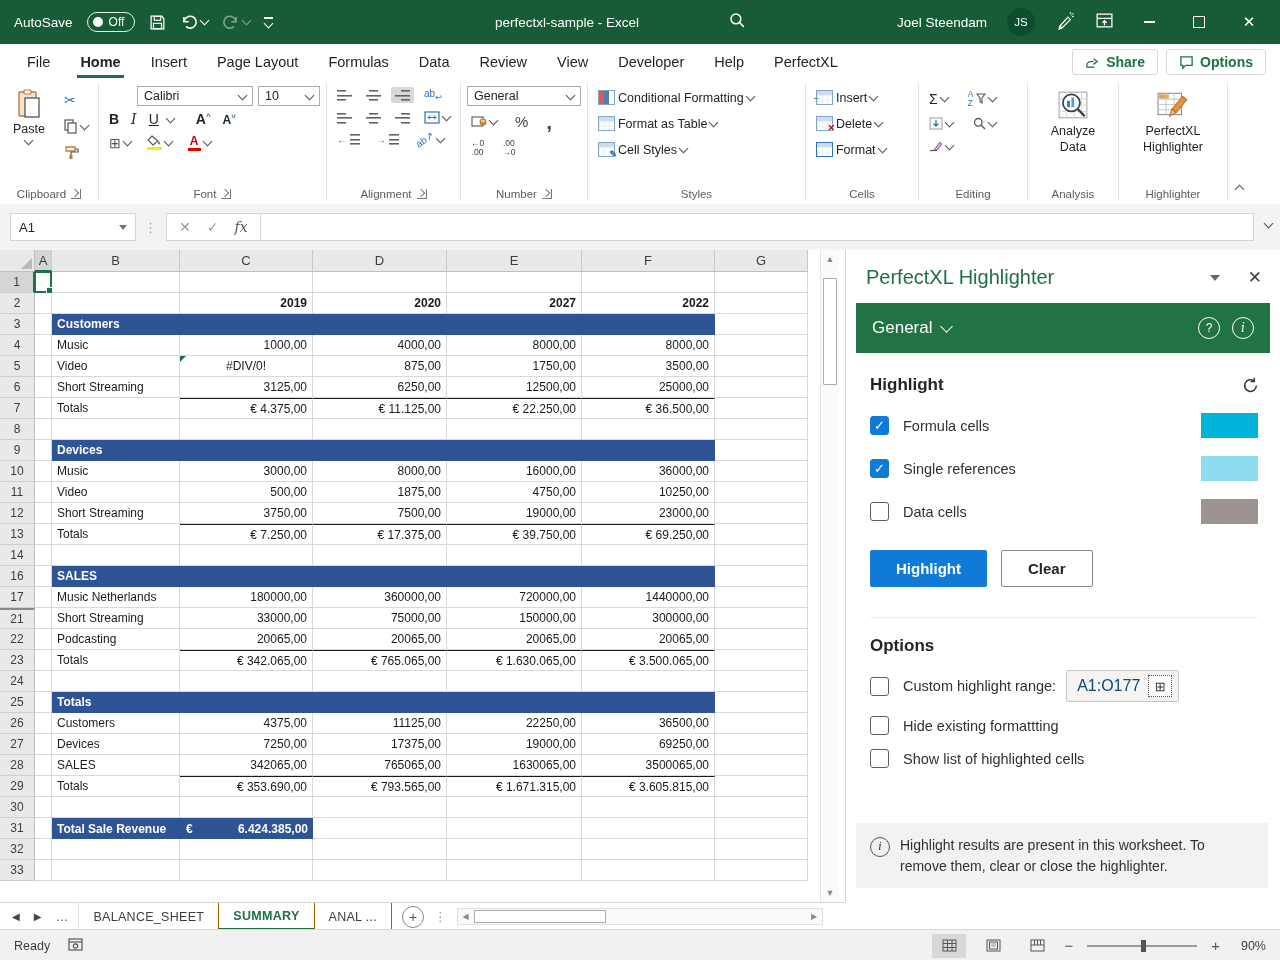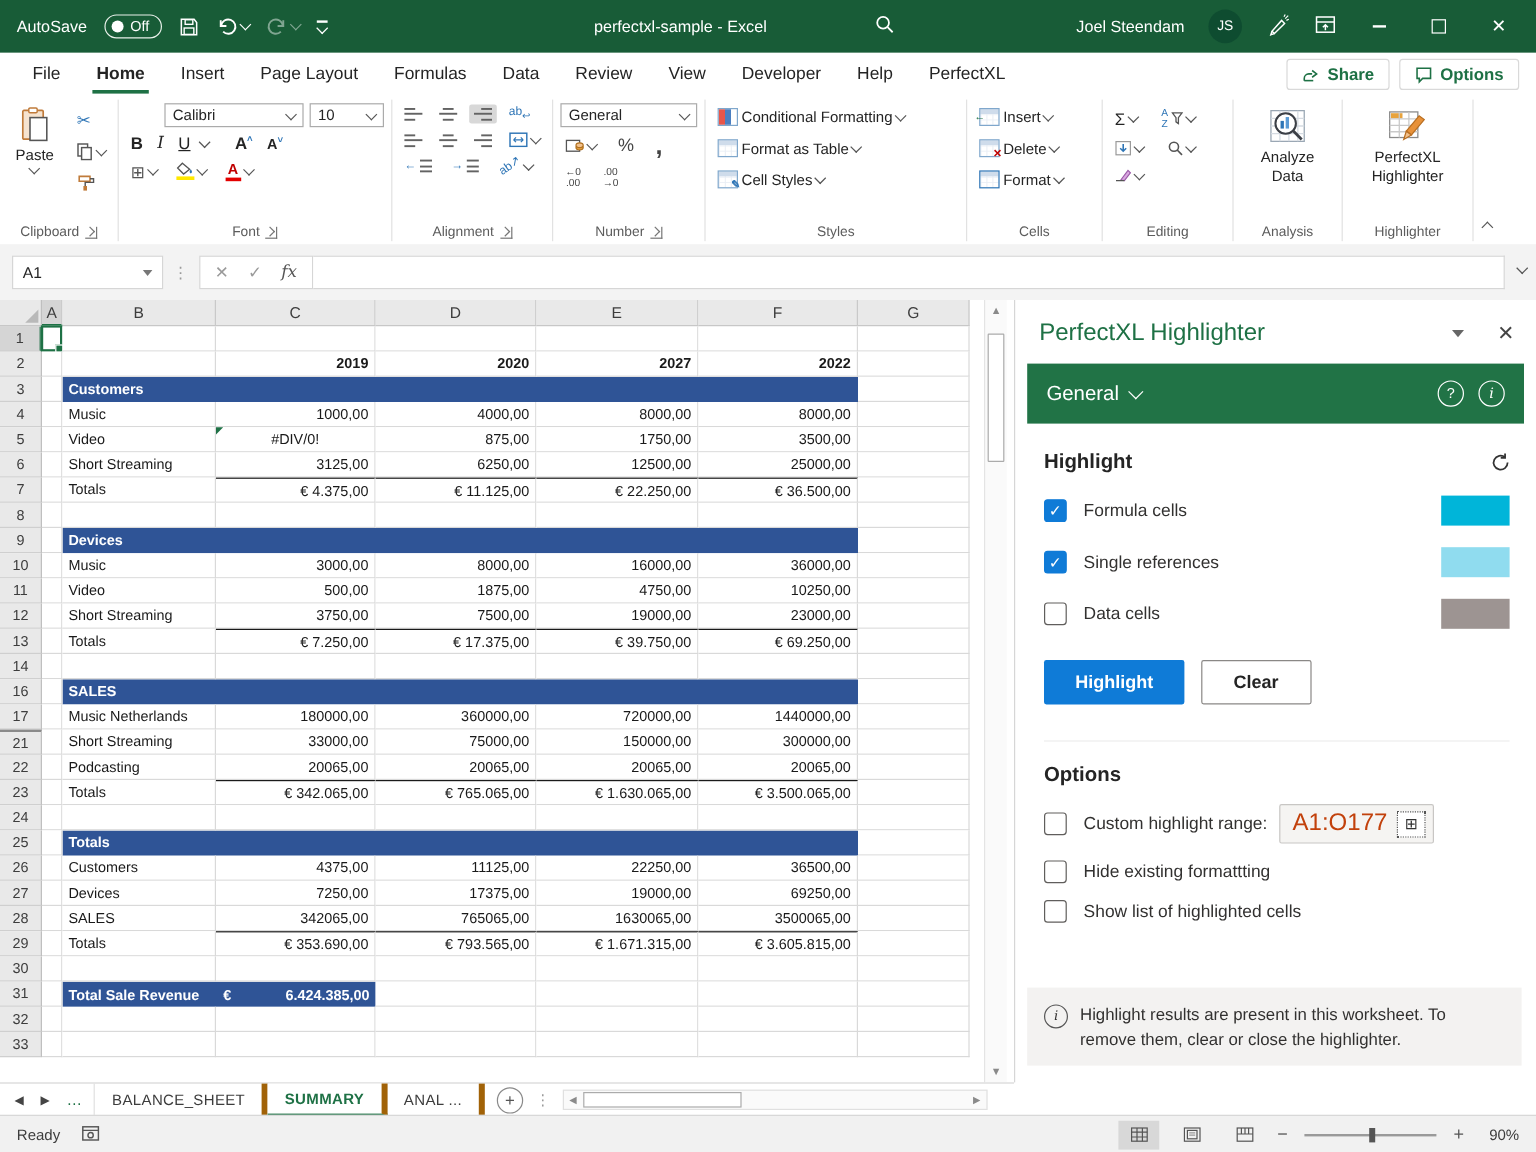--- a/index.html
+++ b/index.html
@@ -141,34 +141,34 @@
   .opt-label{flex:1;color:#323130;}
   .swatch{width:57px;height:25px;flex:none;cursor:pointer;}
   .btnrow{display:flex;gap:14px;margin:26px 0 0 0;}
   .btn-primary{background:#0F7BD7;color:#fff;font-weight:bold;font-size:15px;border:none;
       padding:9px 26px;border-radius:2px;cursor:pointer;font-family:inherit;}
   .btn-secondary{background:#fff;color:#242424;font-weight:bold;font-size:15px;border:1px solid #8a8886;
       padding:9px 26px;border-radius:2px;cursor:pointer;font-family:inherit;}
   .p-divider{height:1px;background:#ededed;margin:30px 0 0 0;}
   .rangebox{display:flex;align-items:center;background:#f5f4f2;border:1px solid #c8c6c4;border-radius:2px;
       padding:4px 6px 4px 10px;margin-left:10px;gap:8px;}
-  .rangeval{color:#c2410c;font-size:20px;}
+  .rangeval{color:#0c4a6e;font-size:16px;}
   .rangepick{width:22px;height:20px;border:1.4px dotted #555;display:inline-flex;align-items:center;
       justify-content:center;cursor:pointer;background:#fff;font-size:13px;color:#333;}
   .p-info{position:absolute;left:10px;right:12px;bottom:14px;background:#f3f2f1;color:#323130;
       font-size:14px;padding:12px 14px;display:flex;gap:10px;line-height:1.45;}
   .info-ic{width:18px;height:18px;border:1.3px solid #555;border-radius:50%;flex:none;display:inline-flex;
       align-items:center;justify-content:center;font-size:11px;margin-top:2px;}
   
   .sheetbar{position:absolute;left:0;top:902px;width:845px;height:27px;background:#fff;
       border-top:1px solid #d6d6d6;display:flex;align-items:stretch;font-size:12.5px;}
   .snav{display:flex;align-items:center;gap:14px;padding:0 10px 0 12px;color:#444;}
   .snav span{cursor:pointer;font-size:10px;}
   .stabs{display:flex;align-items:stretch;}
-  .stab{display:flex;align-items:center;padding:0 14px;border-right:5px solid #a16207;color:#3d3d3d;
+  .stab{display:flex;align-items:center;padding:0 14px;border-right:1px solid #a16207;color:#3d3d3d;
       cursor:pointer;letter-spacing:.3px;}
   .stab:first-child{border-left:1px solid #e0e0e0;}
   .stab.active{color:#1E7145;font-weight:bold;border-bottom:2px solid #1E7145;background:#fff;}
   .addsheet{width:20px;height:20px;border:1px solid #8a8a8a;border-radius:50%;display:inline-flex;
       align-items:center;justify-content:center;align-self:center;margin-left:10px;color:#555;
       font-size:14px;cursor:pointer;}
   .sdots{align-self:center;color:#9a9a9a;margin:0 10px;cursor:pointer;}
   .hscroll{align-self:center;flex:1;height:15px;background:#fafafa;border:1px solid #e0e0e0;
       display:flex;align-items:center;margin-right:22px;}
   .hscroll .arr{width:16px;text-align:center;color:#8a8a8a;font-size:8px;cursor:pointer;}

